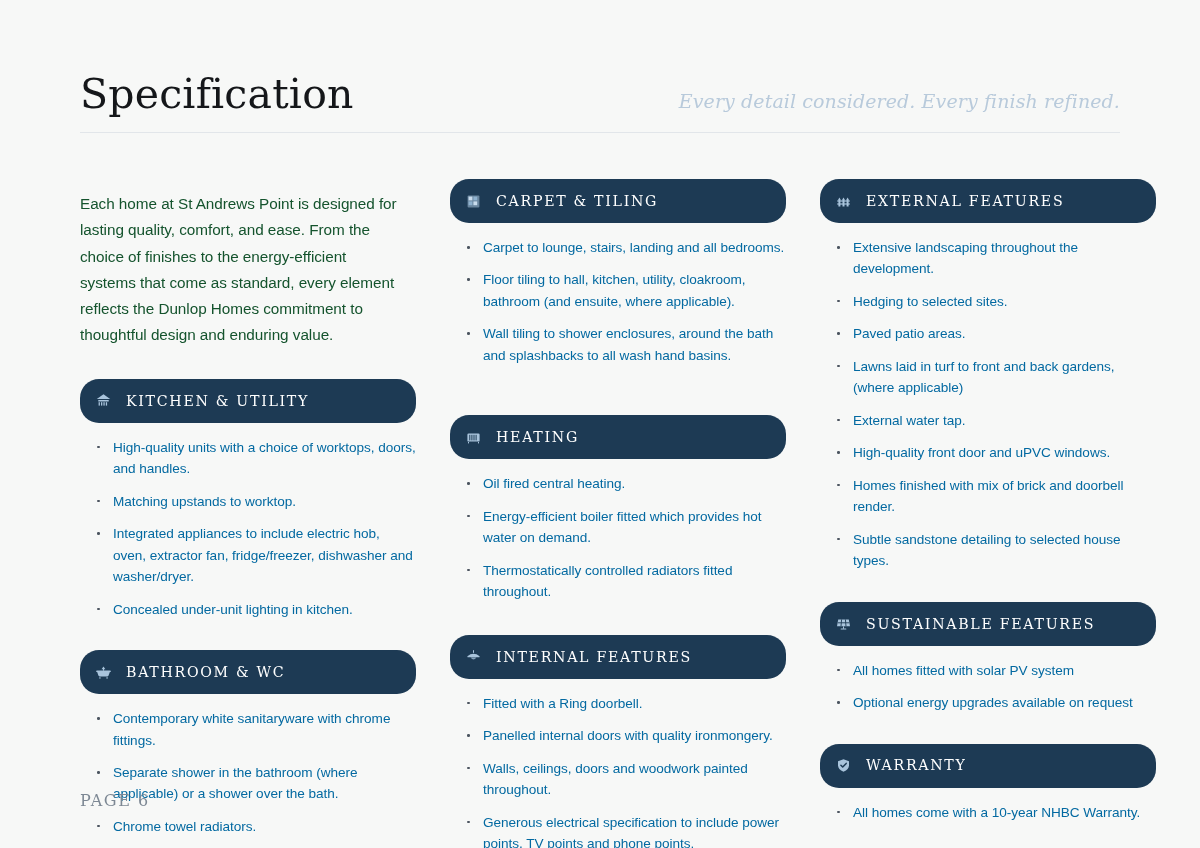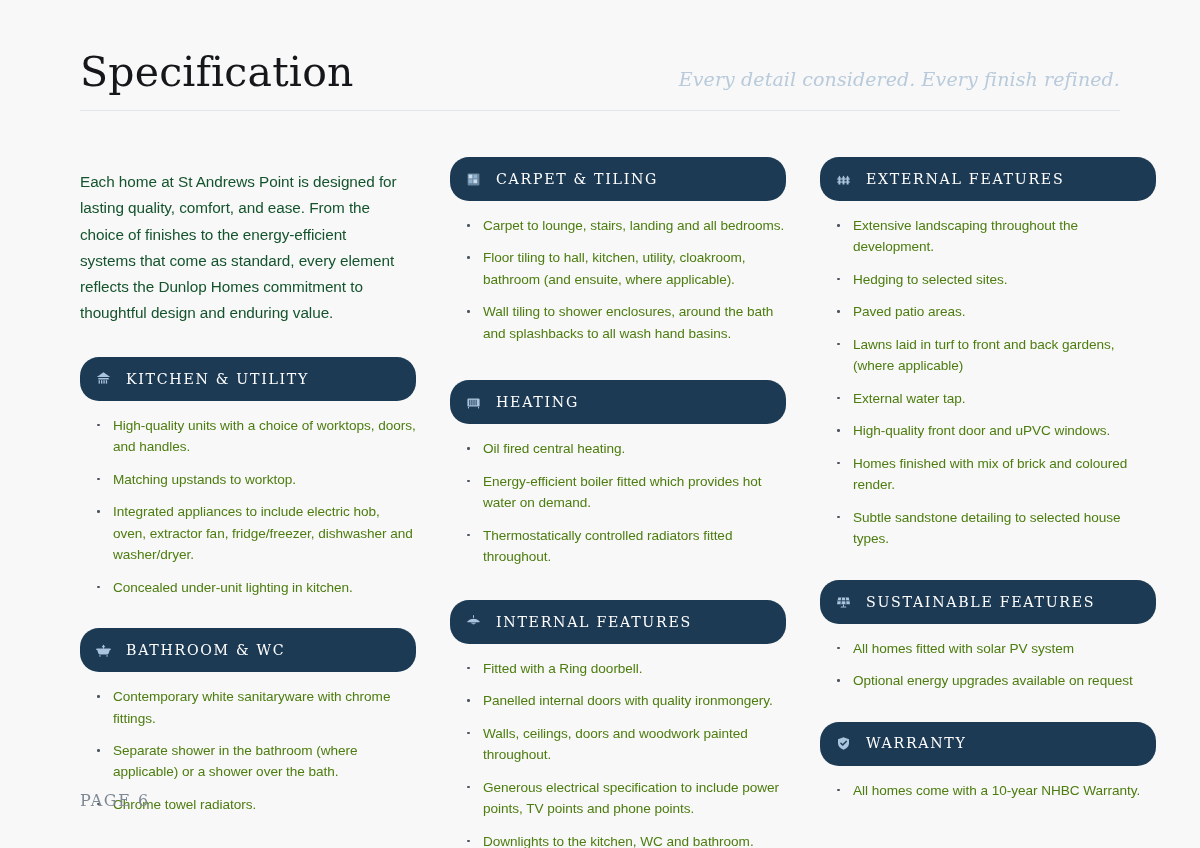--- a/index.html
+++ b/index.html
@@ -17,21 +17,21 @@
     position: relative;
     width: 1200px;
     height: 848px;
     box-sizing: border-box;
     padding: 0 80px;
   }
 
   
   .page-header {
     position: relative;
-    padding-top: 52px;
+    padding-top: 74px;
   }
   .header-row {
     display: flex;
     align-items: flex-end;
     justify-content: space-between;
   }
   .page-title {
     font-family: "DejaVu Serif", "Liberation Serif", serif;
     font-size: 41px;
     font-weight: 400;
@@ -117,21 +117,21 @@
   
   ul.bullets {
     list-style: none;
     margin: 0;
     padding: 0 0 0 16px;
   }
   ul.bullets li {
     position: relative;
     font-size: 13.6px;
     line-height: 1.58;
-    color: #4d7c0f;
+    color: #0369a1;
     letter-spacing: -0.05px;
     margin-bottom: 11px;
     padding-left: 17px;
   }
   ul.bullets li:last-child { margin-bottom: 0; }
   ul.bullets li::before {
     content: "";
     position: absolute;
     left: 1px;
     top: 9px;
@@ -234,21 +234,21 @@
           </span>
           <span class="sec-title">Carpet &amp; Tiling</span>
         </div>
         <ul class="bullets">
           <li>Carpet to lounge, stairs, landing and all bedrooms.</li>
           <li>Floor tiling to hall, kitchen, utility, cloakroom, bathroom (and ensuite, where applicable).</li>
           <li>Wall tiling to shower enclosures, around the bath and splashbacks to all wash hand basins.</li>
         </ul>
       </div>
 
-      <div class="block" style="margin-top:36px;">
+      <div class="block" style="margin-top:49px;">
         <div class="sec-head">
           <span class="sec-icon">
             <svg width="19" height="19" viewBox="0 0 19 19">
               <rect x="3.4" y="5.6" width="12.2" height="8.0" rx="1.2" fill="#a9c4dc"></rect>
               <rect x="5.3" y="6.8" width="1.0" height="5.6" fill="#1d3a54"></rect>
               <rect x="7.4" y="6.8" width="1.0" height="5.6" fill="#1d3a54"></rect>
               <rect x="9.5" y="6.8" width="1.0" height="5.6" fill="#1d3a54"></rect>
               <rect x="11.6" y="6.8" width="1.0" height="5.6" fill="#1d3a54"></rect>
               <rect x="4.0" y="14.0" width="1.0" height="1.4" fill="#a9c4dc"></rect>
               <rect x="14.0" y="14.0" width="1.0" height="1.4" fill="#a9c4dc"></rect>
@@ -302,21 +302,21 @@
           </span>
           <span class="sec-title">External Features</span>
         </div>
         <ul class="bullets">
           <li>Extensive landscaping throughout the development.</li>
           <li>Hedging to selected sites.</li>
           <li>Paved patio areas.</li>
           <li>Lawns laid in turf to front and back gardens, (where applicable)</li>
           <li>External water tap.</li>
           <li>High-quality front door and uPVC windows.</li>
-          <li>Homes finished with mix of brick and coloured render.</li>
+          <li>Homes finished with mix of brick and doorbell render.</li>
           <li>Subtle sandstone detailing to selected house types.</li>
         </ul>
       </div>
 
       <div class="block" style="margin-top:30px;">
         <div class="sec-head">
           <span class="sec-icon">
             <svg width="19" height="19" viewBox="0 0 19 19">
               <path d="M4.2 5.4 L14.8 5.4 L16.0 12.2 L3.0 12.2 Z" fill="#a9c4dc"></path>
               <path d="M7.6 5.4 L7.0 12.2 M11.4 5.4 L12.0 12.2" stroke="#1d3a54" stroke-width="0.9"></path>

